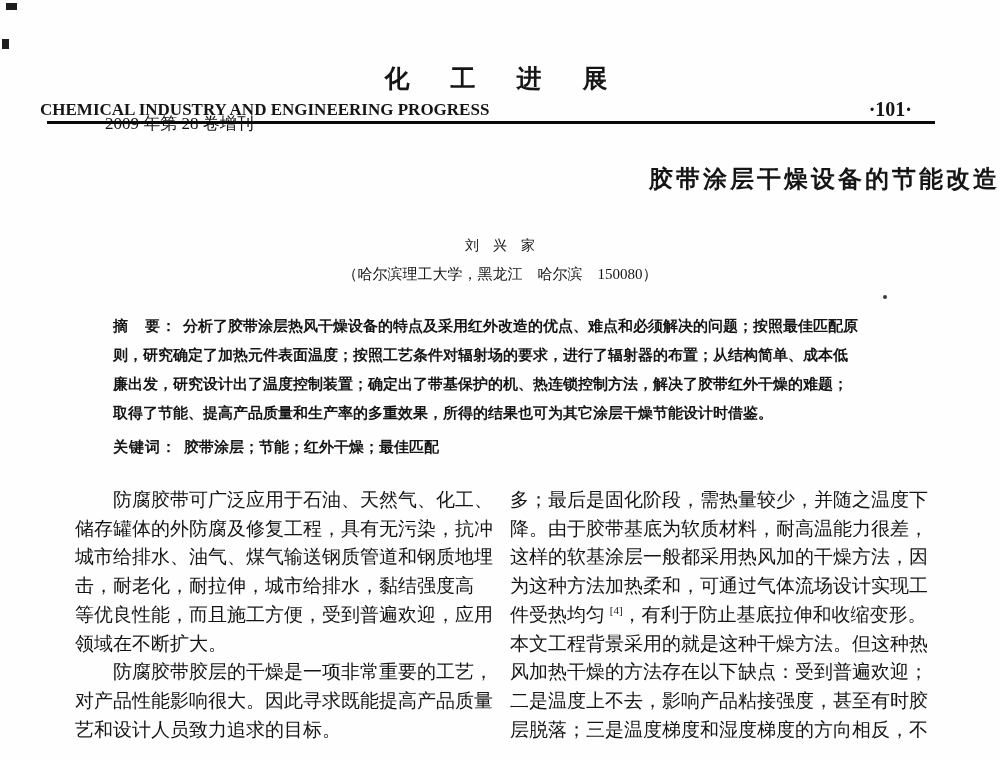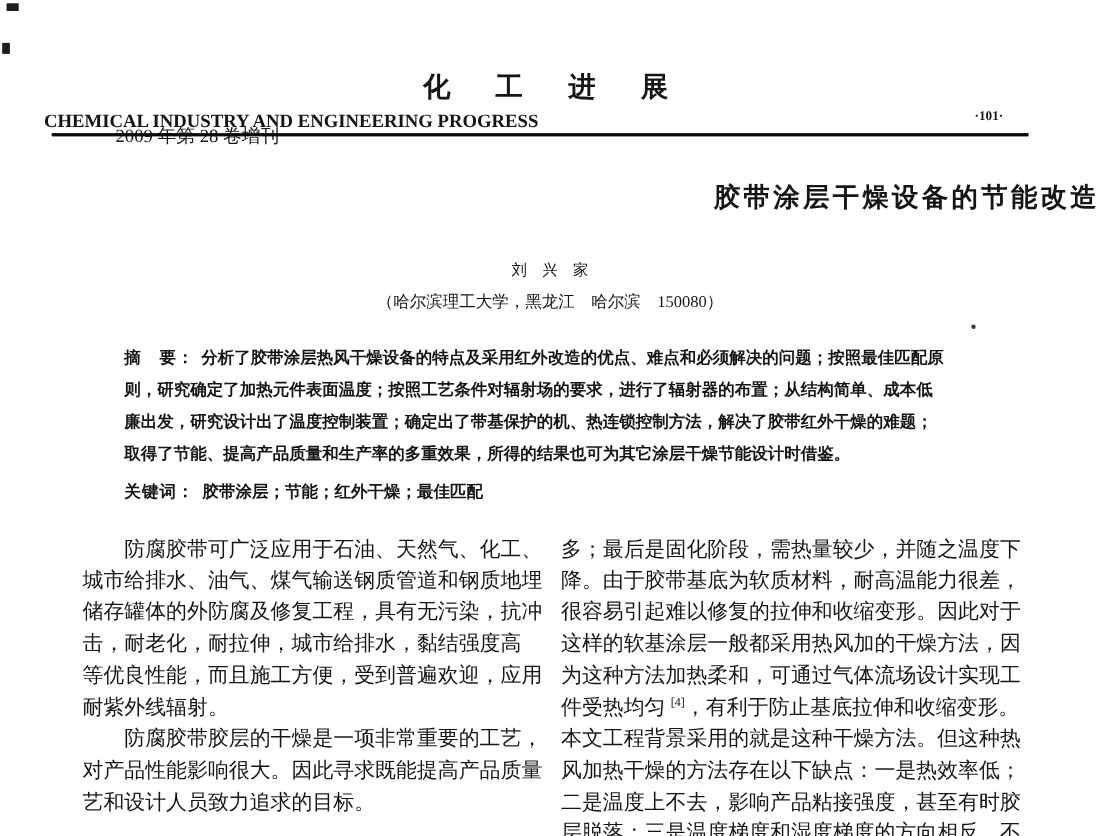--- a/index.html
+++ b/index.html
@@ -32,21 +32,21 @@
   .vol {
     position: absolute; top: 112px; left: 105px;
     font-size: 17px; white-space: nowrap;
   }
   .jen {
     position: absolute; top: 100px; left: 0; width: 100%;
     font-size: 17px; font-weight: 700; white-space: nowrap; padding-left: 40px;
   }
   .pno {
     position: absolute; top: 98px; right: 88px;
-    font-size: 12px; font-weight: 700; white-space: nowrap;
+    font-size: 20px; font-weight: 700; white-space: nowrap;
   }
   .rule {
     position: absolute; top: 121px; left: 47px;
     width: 888px; height: 3px; background: #0a0a0a;
   }
 
   
   .title {
     position: absolute; top: 163px; left: 0; width: 100%;
     margin: 0; text-align: right;
@@ -112,35 +112,34 @@
       <div class="tline"><span>廉出发，研究设计出了温度控制装置；确定出了带基保护的机、热连锁控制方法，解决了胶带红外干燥的难题；</span></div>
       <div class="tline"><span>取得了节能、提高产品质量和生产率的多重效果，所得的结果也可为其它涂层干燥节能设计时借鉴。</span></div>
     </section>
 
   <div class="keywords">
     <span class="kw-label">关键词：</span><span class="kw-text">胶带涂层；节能；红外干燥；最佳匹配</span>
   </div>
 
   <section class="col col-left">
       <div class="tline indent"><span>防腐胶带可广泛应用于石油、天然气、化工、</span></div>
+      <div class="tline"><span>储存罐体的外防腐及修复工程，具有无污染，抗冲</span></div>
       <div class="tline"><span>城市给排水、油气、煤气输送钢质管道和钢质地埋</span></div>
-      <div class="tline"><span>储存罐体的外防腐及修复工程，具有无污染，抗冲</span></div>
       <div class="tline"><span>击，耐老化，耐拉伸，城市给排水，黏结强度高</span></div>
       <div class="tline"><span>等优良性能，而且施工方便，受到普遍欢迎，应用</span></div>
-      <div class="tline"><span>耐紫外线辐射。</span></div>
+      <div class="tline"><span>领域在不断扩大。</span></div>
       <div class="tline indent"><span>防腐胶带胶层的干燥是一项非常重要的工艺，</span></div>
       <div class="tline"><span>对产品性能影响很大。因此寻求既能提高产品质量</span></div>
       <div class="tline"><span>艺和设计人员致力追求的目标。</span></div>
     </section>
   <section class="col col-right">
       <div class="tline"><span>多；最后是固化阶段，需热量较少，并随之温度下</span></div>
       <div class="tline"><span>降。由于胶带基底为软质材料，耐高温能力很差，</span></div>
-      <div class="tline"><span>很容易引起难以修复的拉伸和收缩变形。因此对于</span></div>
       <div class="tline"><span>这样的软基涂层一般都采用热风加的干燥方法，因</span></div>
       <div class="tline"><span>为这种方法加热柔和，可通过气体流场设计实现工</span></div>
       <div class="tline"><span>件受热均匀 </span><sup>[4]</sup><span>，有利于防止基底拉伸和收缩变形。</span></div>
       <div class="tline"><span>本文工程背景采用的就是这种干燥方法。但这种热</span></div>
-      <div class="tline"><span>风加热干燥的方法存在以下缺点：一是热效率低；</span></div>
+      <div class="tline"><span>风加热干燥的方法存在以下缺点：受到普遍欢迎；</span></div>
       <div class="tline"><span>二是温度上不去，影响产品粘接强度，甚至有时胶</span></div>
       <div class="tline"><span>层脱落；三是温度梯度和湿度梯度的方向相反，不</span></div>
     </section>
 
 </div>
 
 </body></html>

